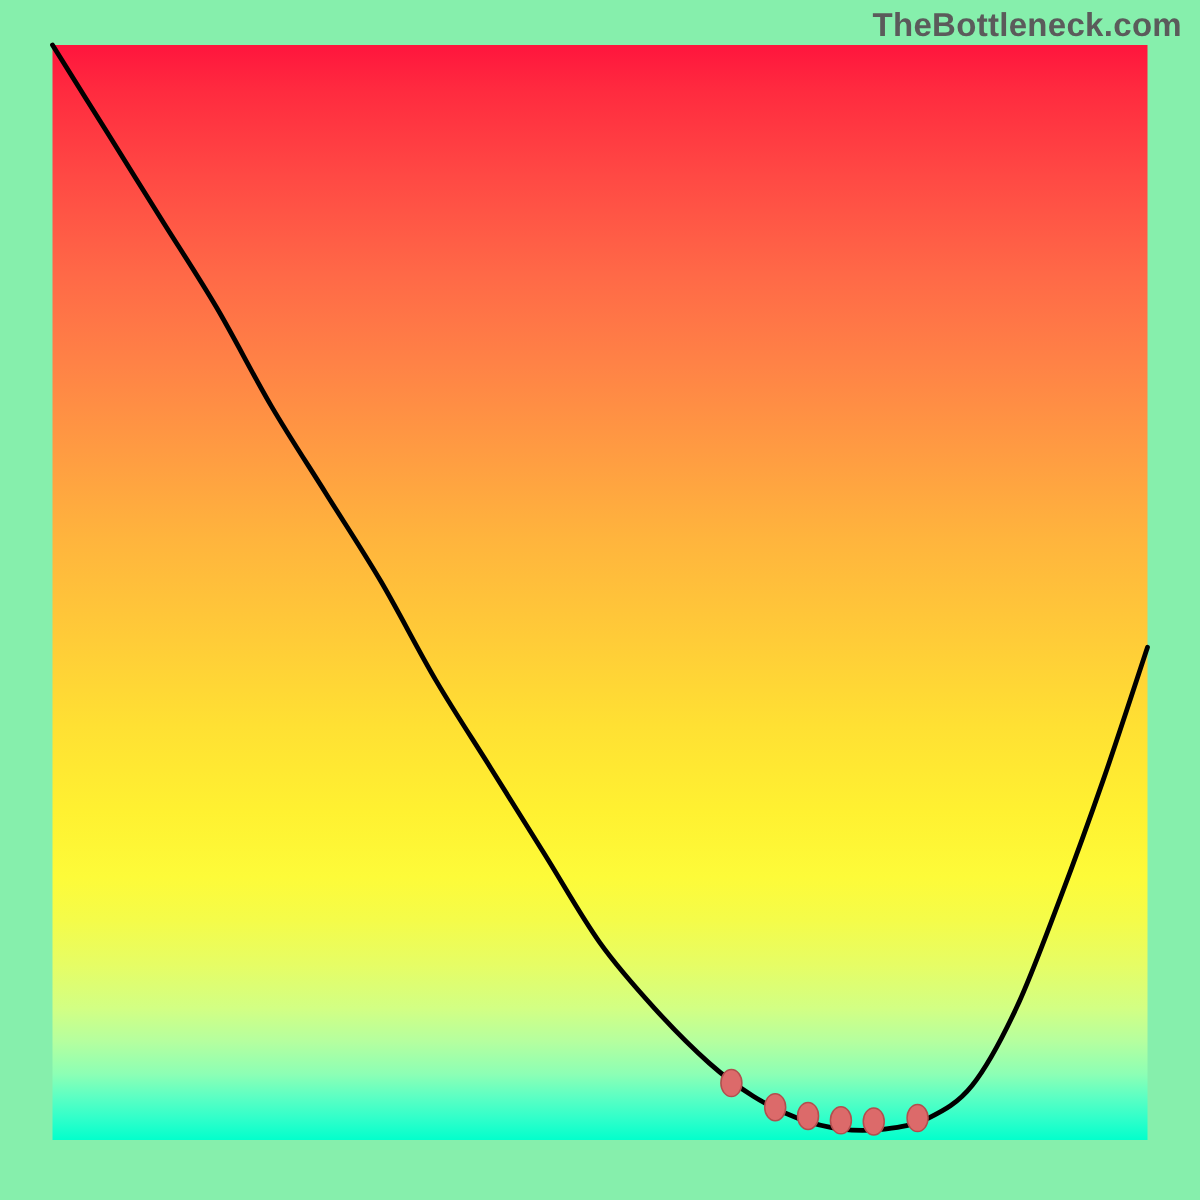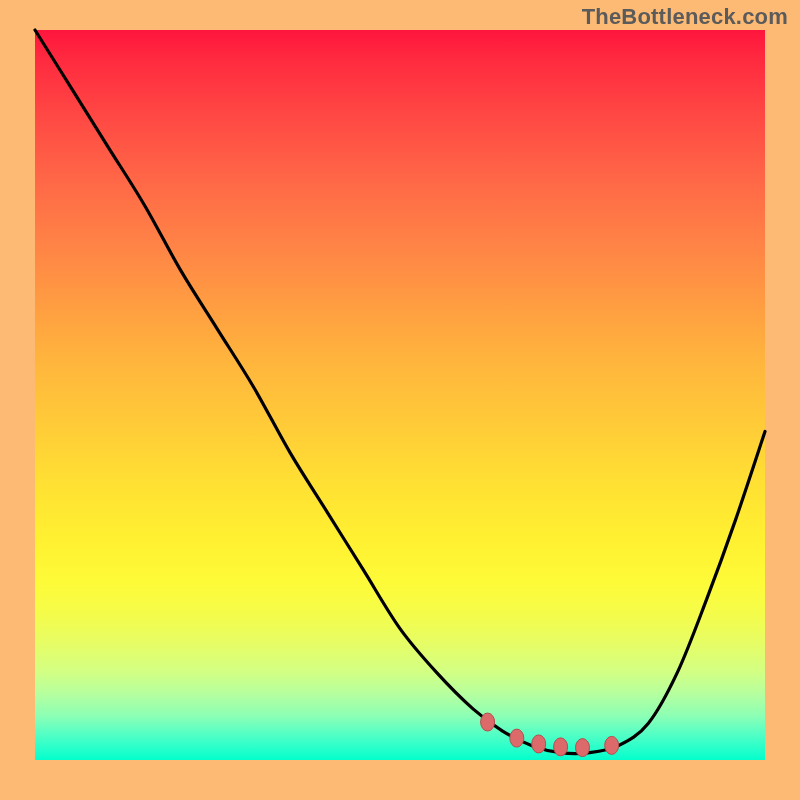--- a/index.html
+++ b/index.html
@@ -1,21 +1,21 @@
 <!DOCTYPE html>
 <html><head>
 <meta charset="utf-8">
 <style>
   * { margin: 0; padding: 0; box-sizing: border-box; }
   html, body { width: 800px; height: 800px; background: #000; overflow: hidden; }
   .frame {
     position: absolute;
     top: 0; left: 0;
     width: 800px; height: 800px;
-    background: #fdba74;
+    background: #86efac;
   }
   .watermark {
     position: absolute;
     top: 4px;
     right: 12px;
     font-family: Arial, Helvetica, sans-serif;
     font-size: 22px;
     font-weight: bold;
     color: #5b5b5b;
     letter-spacing: 0.2px;

